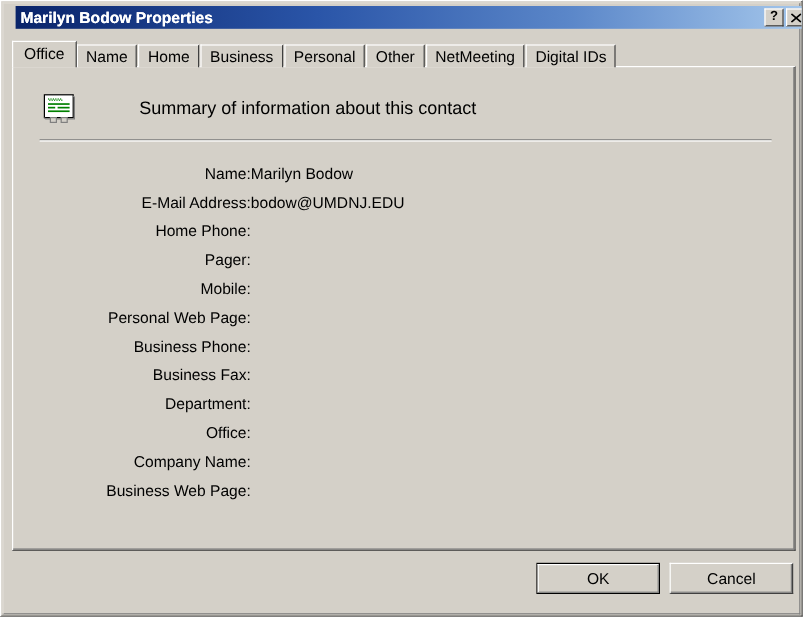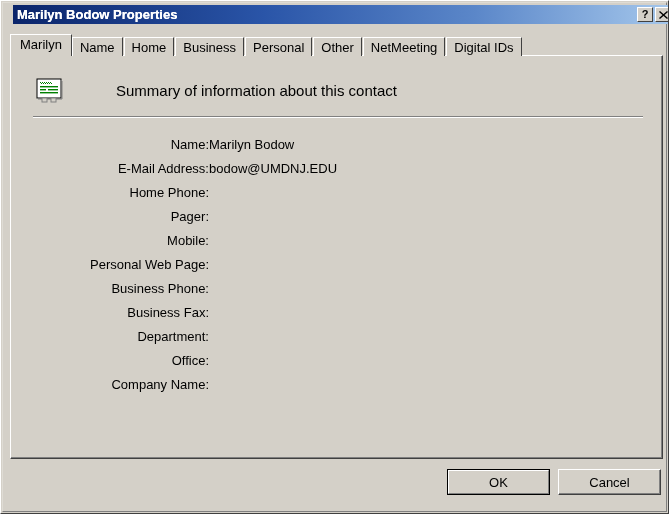--- a/index.html
+++ b/index.html
@@ -266,21 +266,21 @@
         <button class="titlebtn">?</button>
         <button class="titlebtn">
           <svg width="9" height="8" viewBox="0 0 9 8" aria-hidden="true">
             <path d="M0.5 0.5 L8.5 7.5 M8.5 0.5 L0.5 7.5" stroke="#000" stroke-width="1.4" fill="none"></path>
           </svg>
         </button>
       </div>
     </div>
 
     <div class="tabstrip">
-      <div class="tab active">Marilyn</div>
+      <div class="tab active">Office</div>
       <div class="tab">Name</div>
       <div class="tab">Home</div>
       <div class="tab">Business</div>
       <div class="tab">Personal</div>
       <div class="tab">Other</div>
       <div class="tab">NetMeeting</div>
       <div class="tab">Digital IDs</div>
     </div>
 
     <div class="panel">
@@ -361,20 +361,24 @@
             <span class="field-value"></span>
           </div>
           <div class="field-row">
             <span class="field-label">Office:</span>
             <span class="field-value"></span>
           </div>
           <div class="field-row">
             <span class="field-label">Company Name:</span>
             <span class="field-value"></span>
           </div>
+          <div class="field-row">
+            <span class="field-label">Business Web Page:</span>
+            <span class="field-value"></span>
+          </div>
         </div>
 
       </div>
     </div>
 
     <div class="buttonbar">
       <button class="btn btn-default" id="ok-button">
         <span class="btn-face"></span>
         <span>OK</span>
       </button>

